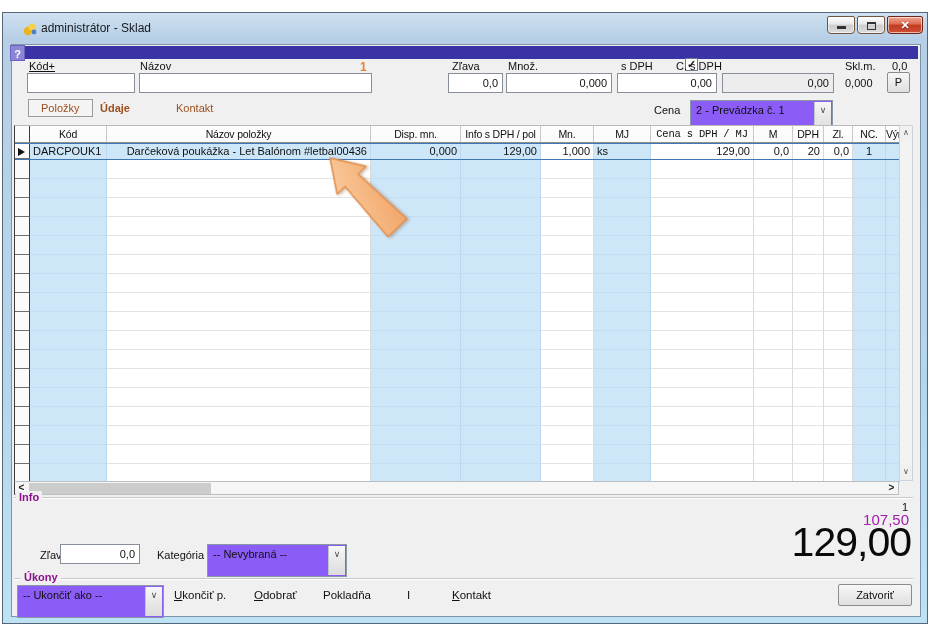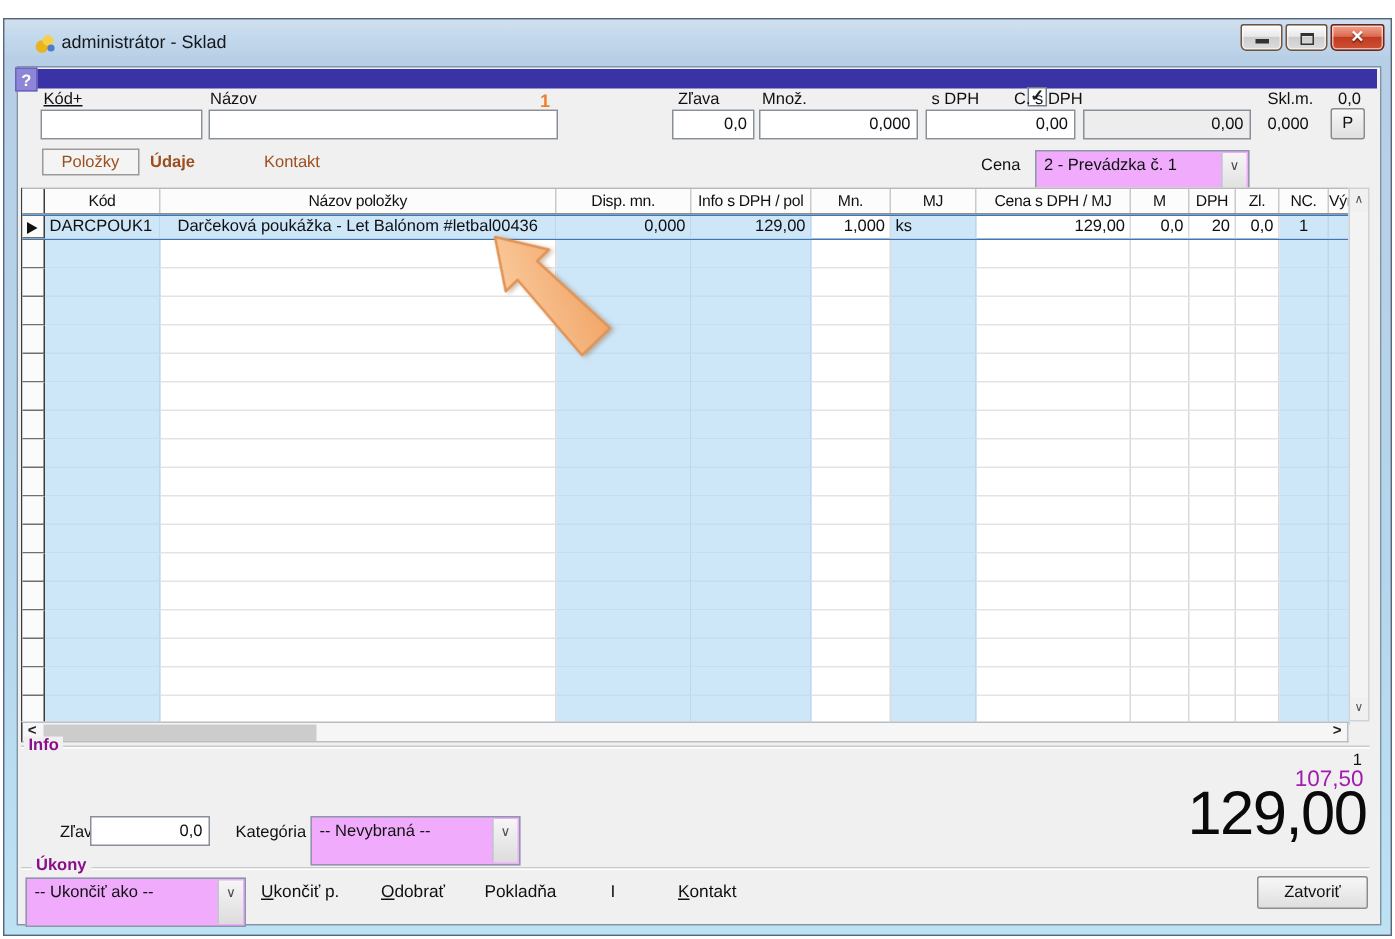--- a/index.html
+++ b/index.html
@@ -36,21 +36,21 @@
 
   
   .lbl { position:absolute; font-size:11px; color:#101010; white-space:nowrap; }
   .tb  { position:absolute; height:20px; border:1px solid #898f98; background:#fff;
          font-size:11px; color:#101010; padding:0 4px; line-height:18px; white-space:nowrap; }
   .tb.num { text-align:right; }
   .tb.dis { background:#ededed; }
   .btn { position:absolute; border:1px solid #8b8b8b; border-radius:2px;
          background:linear-gradient(180deg,#f7f7f7,#dfdfdf); font-size:11px; color:#111;
          text-align:center; }
-  .dd  { position:absolute; height:33px; border:1px solid #8b98a8; background:#f0abfc; font-size:11px; }
+  .dd  { position:absolute; height:33px; border:1px solid #8b98a8; background:#8b5cf6; font-size:11px; }
   .dd .val { position:absolute; left:5px; top:3px; white-space:nowrap; color:#101010; }
   .dd .arrow { position:absolute; right:1px; top:1px; bottom:1px; width:17px;
                background:linear-gradient(180deg,#f6f6f6,#dcdcdc); border-left:1px solid #bfc6cd;
                color:#4a4a4a; font-size:9px; text-align:center; line-height:16px; }
   .orange { color:#ef7f2e; font-weight:bold; }
   .purple { color:#8b0e8b; font-weight:bold; font-size:11px; }
   .uline { text-decoration:underline; }
   .etch { position:absolute; height:2px; border-top:1px solid #c9c9c9; border-bottom:1px solid #ffffff; }
 
   .tab { position:absolute; font-size:11px; color:#9c4f1f; }
@@ -164,33 +164,33 @@
 
   <div id="grid">
       <div class="g-head">
         <div class="selcell" style="border-bottom: none;"></div>
         <div class="hc" style="flex: 0 0 77px;">Kód</div>
         <div class="hc" style="flex: 0 0 264px;">Názov položky</div>
         <div class="hc" style="flex: 0 0 90px;">Disp. mn.</div>
         <div class="hc" style="flex: 0 0 80px;">Info s DPH / pol</div>
         <div class="hc" style="flex: 0 0 53px;">Mn.</div>
         <div class="hc" style="flex: 0 0 57px;">MJ</div>
-        <div class="hc" style="flex: 0 0 103px;">Cena s DPH / MJ</div>
+        <div class="hc" style="flex: 0 0 103px; font-family: Liberation Mono, monospace;">Cena s DPH / MJ</div>
         <div class="hc" style="flex: 0 0 39px;">M</div>
         <div class="hc" style="flex: 0 0 31px;">DPH</div>
         <div class="hc" style="flex: 0 0 29px;">Zl.</div>
         <div class="hc" style="flex: 0 0 33px;">NC.</div>
         <div class="hc" style="flex: 0 0 14px;">Výr.</div>
       </div>
       <div class="g-row sel-row">
         <div class="selcell">
           <div class="tri"></div>
         </div>
         <div class="c blue" style="flex: 0 0 77px; text-align: left;">DARCPOUK1</div>
-        <div class="c blue" style="flex: 0 0 264px; text-align: center;">Darčeková poukážka - Let Balónom #letbal00436</div>
+        <div class="c blue" style="flex: 0 0 264px; text-align: right;">Darčeková poukážka - Let Balónom #letbal00436</div>
         <div class="c blue" style="flex: 0 0 90px; text-align: right;">0,000</div>
         <div class="c blue" style="flex: 0 0 80px; text-align: right;">129,00</div>
         <div class="c red" style="flex: 0 0 53px; text-align: right;">1,000</div>
         <div class="c blue" style="flex: 0 0 57px; text-align: left;">ks</div>
         <div class="c" style="flex: 0 0 103px; text-align: right;">129,00</div>
         <div class="c red" style="flex: 0 0 39px; text-align: right;">0,0</div>
         <div class="c" style="flex: 0 0 31px; text-align: right;">20</div>
         <div class="c" style="flex: 0 0 29px; text-align: right;">0,0</div>
         <div class="c blue" style="flex: 0 0 33px; text-align: center;">1</div>
         <div class="c blue" style="flex: 0 0 14px; text-align: left;"></div>

